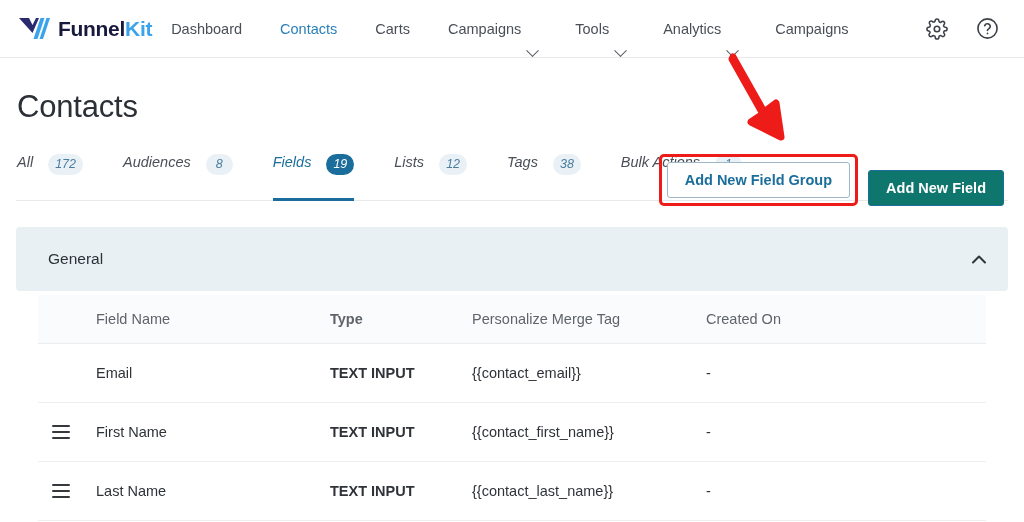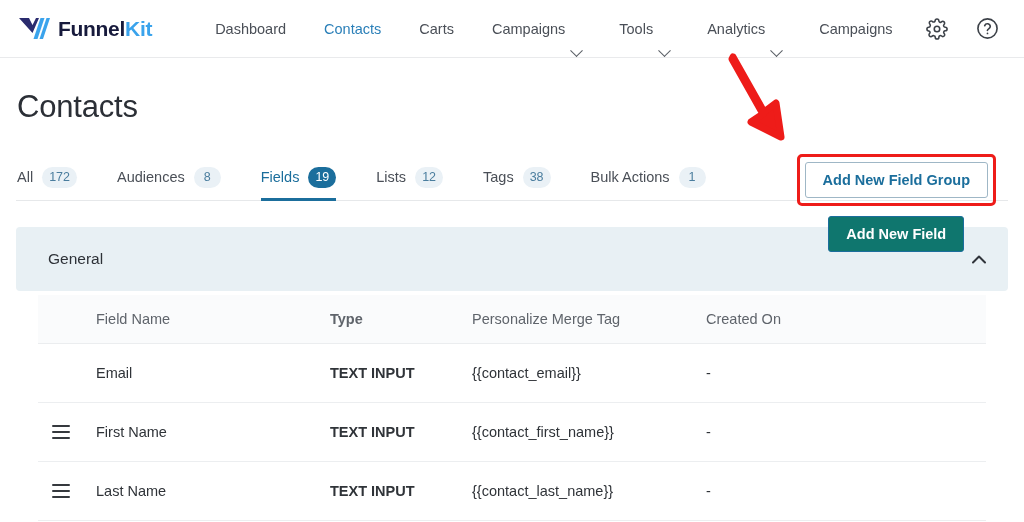--- a/index.html
+++ b/index.html
@@ -22,21 +22,20 @@
     border-bottom: 1px solid #e9eaec;
     display: flex;
     align-items: center;
     padding: 0 18px 0 18px;
   }
 
   .logo-wrap {
     display: flex;
     align-items: center;
     gap: 6px;
-    margin-right: 44px;
   }
   .logo-mark {
     width: 34px;
     height: 26px;
     display: block;
   }
   .logo-text {
     font-size: 21px;
     font-weight: bold;
     letter-spacing: -0.3px;
@@ -111,30 +110,31 @@
     display: flex;
     align-items: flex-start;
   }
   .tabs {
     display: flex;
     align-items: center;
     height: 46px;
   }
   .tab {
     display: flex;
-    align-items: center;
-    gap: 9px;
+    align-items: flex-start;
+    gap: 15px;
     height: 46px;
     padding: 0 18px 0 0;
     margin-right: 22px;
     font-size: 14.5px;
     color: #4a4f57;
     cursor: pointer;
     position: relative;
     white-space: nowrap;
+    font-style: italic;
   }
   .tab:first-child { padding-left: 1px; }
   .tab.active { color: #1b6e9c; }
   .tab.active::after {
     content: "";
     position: absolute;
     left: 0; right: 18px;
     bottom: -1px;
     height: 3px;
     background: #1b6e9c;
@@ -153,26 +153,25 @@
     line-height: 1;
   }
   .tab.active .badge {
     background: #1b6e9c;
     color: #ffffff;
   }
 
   
   .actions {
     position: absolute;
-    right: 12px;
+    right: 4px;
     top: 0;
     display: flex;
-    align-items: center;
+    align-items: flex-end;
     gap: 10px;
-    flex-direction: column;
   }
   .highlight-box {
     border: 3px solid #ee1c19;
     border-radius: 5px;
     padding: 5px;
     display: inline-flex;
   }
   .btn {
     font-size: 14.5px;
     font-weight: bold;

